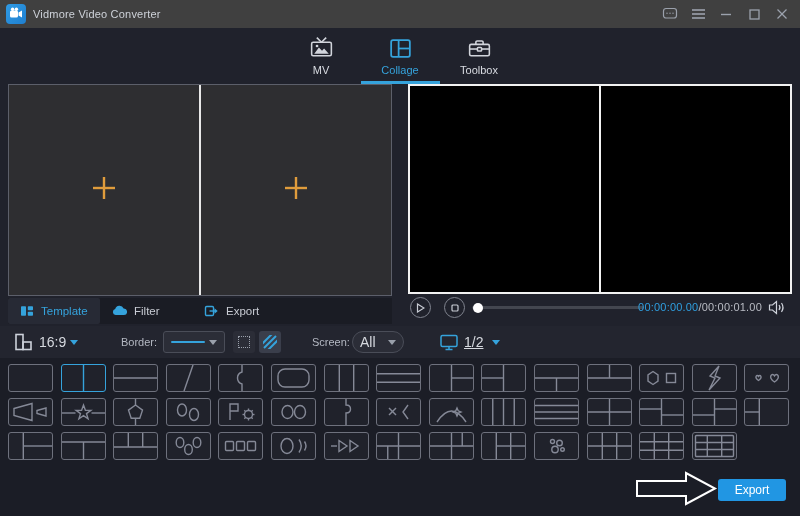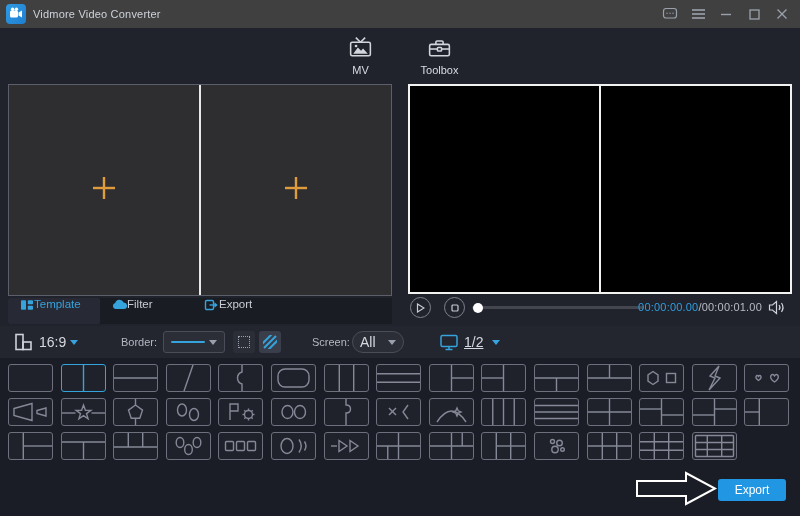--- a/index.html
+++ b/index.html
@@ -28,21 +28,21 @@
   .nav-tab.active::after { content:""; position:absolute; bottom:0; left:0; width:79px; height:3px; background:#35a3dc; }
   
   .editor { position:absolute; left:8px; top:84px; width:384px; height:212px;
     border:1px solid #5c5f6a; display:flex; background:#2e2e31; }
   .editor-cell { flex:1; position:relative; background:#2e2e31; }
   .editor-cell + .editor-cell { border-left:2px solid #e8e8e8; }
   .plus-wrap { position:absolute; left:50%; top:50%; transform:translate(-50%,-50%); }
   
   .panel-tabs { position:absolute; left:8px; top:298px; width:384px; height:26px;
     background:#1a1c24; display:flex; }
-  .ptab { width:92px; height:26px; display:flex; align-items:flex-start; padding-left:12px; cursor:default; }
+  .ptab { width:92px; height:26px; display:flex; align-items:center; gap:7px; padding-left:12px; cursor:default; }
   .ptab-label { font-size:11.5px; color:#c9ccd4; }
   .ptab.active { background:#272a35; border-radius:2px; }
   .ptab.active .ptab-label { color:#35a3dc; }
   
   .preview { position:absolute; left:408px; top:84px; width:384px; height:210px;
     border:2px solid #f2f2f2; display:flex; background:#000; }
   .preview-cell { flex:1; background:#000; }
   .preview-cell + .preview-cell { border-left:2px solid #f2f2f2; }
   
   .player { position:absolute; left:408px; top:294px; width:384px; height:28px; }
@@ -142,20 +142,30 @@
         <svg width="27" height="27" viewBox="0 0 26 26" fill="none">
             <line x1="8.5" y1="2.5" x2="13" y2="7" stroke="#d2d5dc" stroke-width="1.5"></line>
             <line x1="17.5" y1="2.5" x2="13" y2="7" stroke="#d2d5dc" stroke-width="1.5"></line>
             <rect x="3.5" y="7" width="19" height="13" rx="1.5" stroke="#d2d5dc" stroke-width="1.5"></rect>
             <polygon points="6,18 10.5,12 13.5,15.2 15.5,13 20,18" fill="#d2d5dc"></polygon>
             <circle cx="8.7" cy="10.6" r="1.3" fill="#d2d5dc"></circle>
           </svg>
       </div>
       <span class="nav-label">MV</span>
     </div>
+    <div class="nav-tab active">
+      <div class="nav-ic">
+        <svg width="27" height="27" viewBox="0 0 26 26" fill="none" stroke="#35a3dc" stroke-width="1.7">
+            <rect x="4" y="5" width="18" height="16" rx="1.8"></rect>
+            <line x1="11.2" y1="5" x2="11.2" y2="21"></line>
+            <line x1="11.2" y1="13" x2="22" y2="13"></line>
+          </svg>
+      </div>
+      <span class="nav-label">Collage</span>
+    </div>
     <div class="nav-tab">
       <div class="nav-ic">
         <svg width="27" height="27" viewBox="0 0 26 26" fill="none" stroke="#d2d5dc" stroke-width="1.5">
             <path d="M9.5,9 V7 a1.2,1.2 0 0 1 1.2,-1.2 h4.6 a1.2,1.2 0 0 1 1.2,1.2 V9"></path>
             <rect x="3.5" y="9" width="19" height="11" rx="1.5"></rect>
             <line x1="3.5" y1="13.5" x2="11" y2="13.5"></line>
             <line x1="15" y1="13.5" x2="22.5" y2="13.5"></line>
             <rect x="11" y="12" width="4" height="3.4" rx="0.7"></rect>
           </svg>
       </div>

